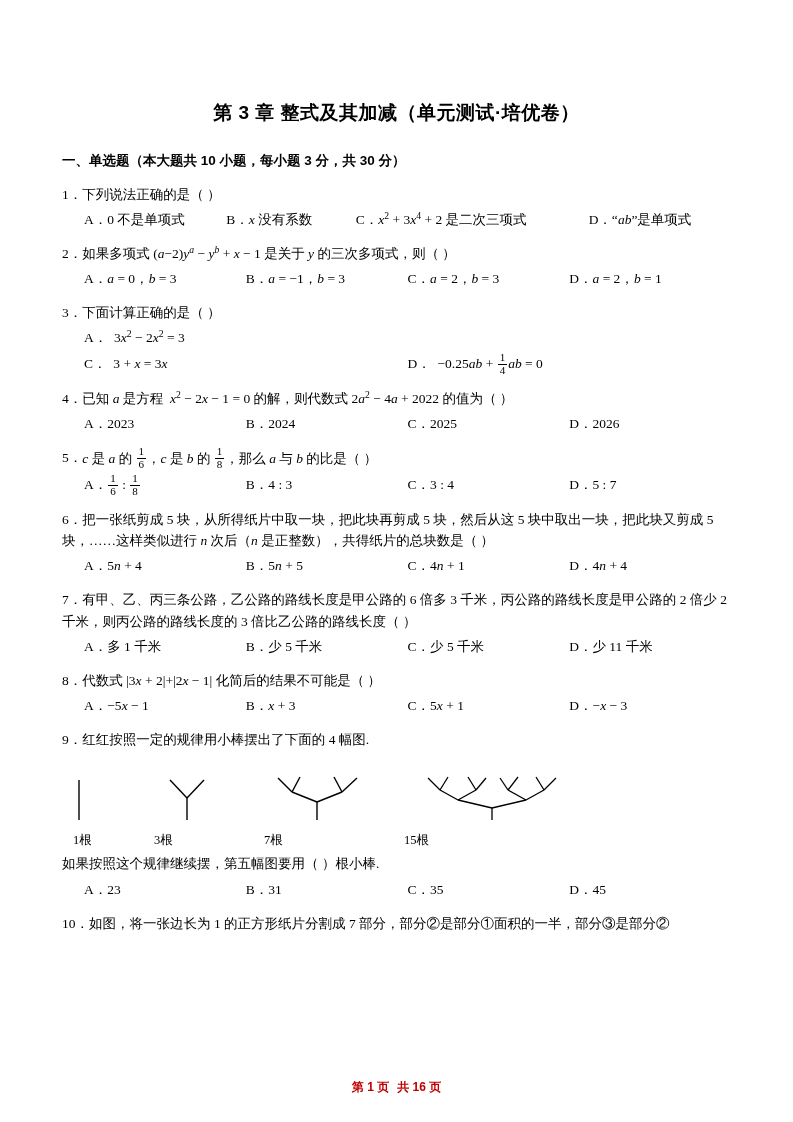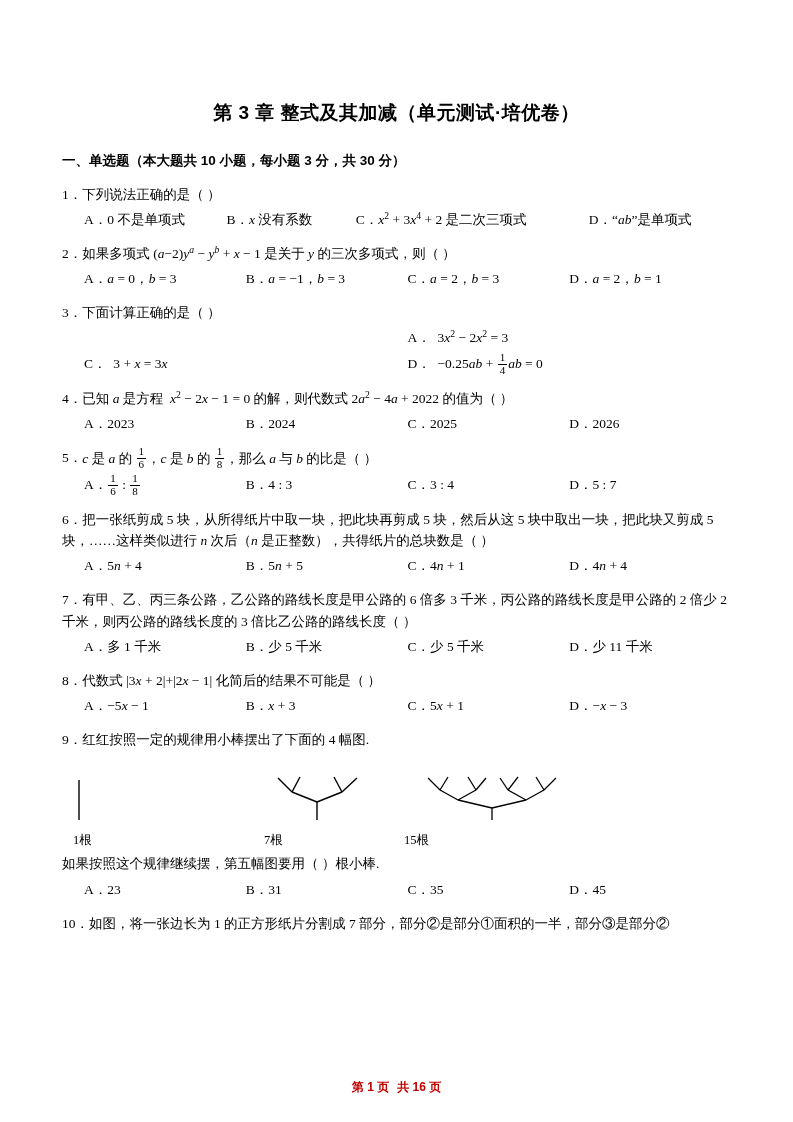--- a/index.html
+++ b/index.html
@@ -39,21 +39,20 @@
     margin:0 0 4px 0;
   }
   .q-stem {
     margin:10px 0 2px 0;
     text-indent:0;
   }
   .opts {
     margin:2px 0 2px 22px;
     display:flex;
     flex-wrap:wrap;
-    justify-content:flex-end;
   }
   .opt {
     font-size:13.5px;
     line-height:1.85;
     white-space:nowrap;
   }
   .opts.two .opt  { width:50%; }
   .opts.w1 .opt:nth-child(1){ width:22%; }
   .opts.w1 .opt:nth-child(2){ width:20%; }
   .opts.w1 .opt:nth-child(3){ width:36%; }
@@ -206,20 +205,28 @@
 
   <div class="fig-row">
 
     <div class="fig-item" style="left:9px;">
       <svg class="fig-svg" width="40" height="56" viewBox="0 0 40 56">
         <line x1="8" y1="6" x2="8" y2="46" stroke="#000" stroke-width="1.4"></line>
       </svg>
       <div class="fig-label">1根</div>
     </div>
 
+    <div class="fig-item" style="left:90px;">
+      <svg class="fig-svg" width="70" height="56" viewBox="0 0 70 56">
+        <line x1="35" y1="46" x2="35" y2="24" stroke="#000" stroke-width="1.4"></line>
+        <line x1="35" y1="24" x2="18" y2="6" stroke="#000" stroke-width="1.4"></line>
+        <line x1="35" y1="24" x2="52" y2="6" stroke="#000" stroke-width="1.4"></line>
+      </svg>
+      <div class="fig-label">3根</div>
+    </div>
 
     <div class="fig-item" style="left:200px;">
       <svg class="fig-svg" width="110" height="56" viewBox="0 0 110 56">
         <line x1="55" y1="46" x2="55" y2="28" stroke="#000" stroke-width="1.4"></line>
         <line x1="55" y1="28" x2="30" y2="18" stroke="#000" stroke-width="1.4"></line>
         <line x1="55" y1="28" x2="80" y2="18" stroke="#000" stroke-width="1.4"></line>
         <line x1="30" y1="18" x2="16" y2="4" stroke="#000" stroke-width="1.4"></line>
         <line x1="30" y1="18" x2="38" y2="3" stroke="#000" stroke-width="1.4"></line>
         <line x1="80" y1="18" x2="72" y2="3" stroke="#000" stroke-width="1.4"></line>
         <line x1="80" y1="18" x2="95" y2="4" stroke="#000" stroke-width="1.4"></line>

